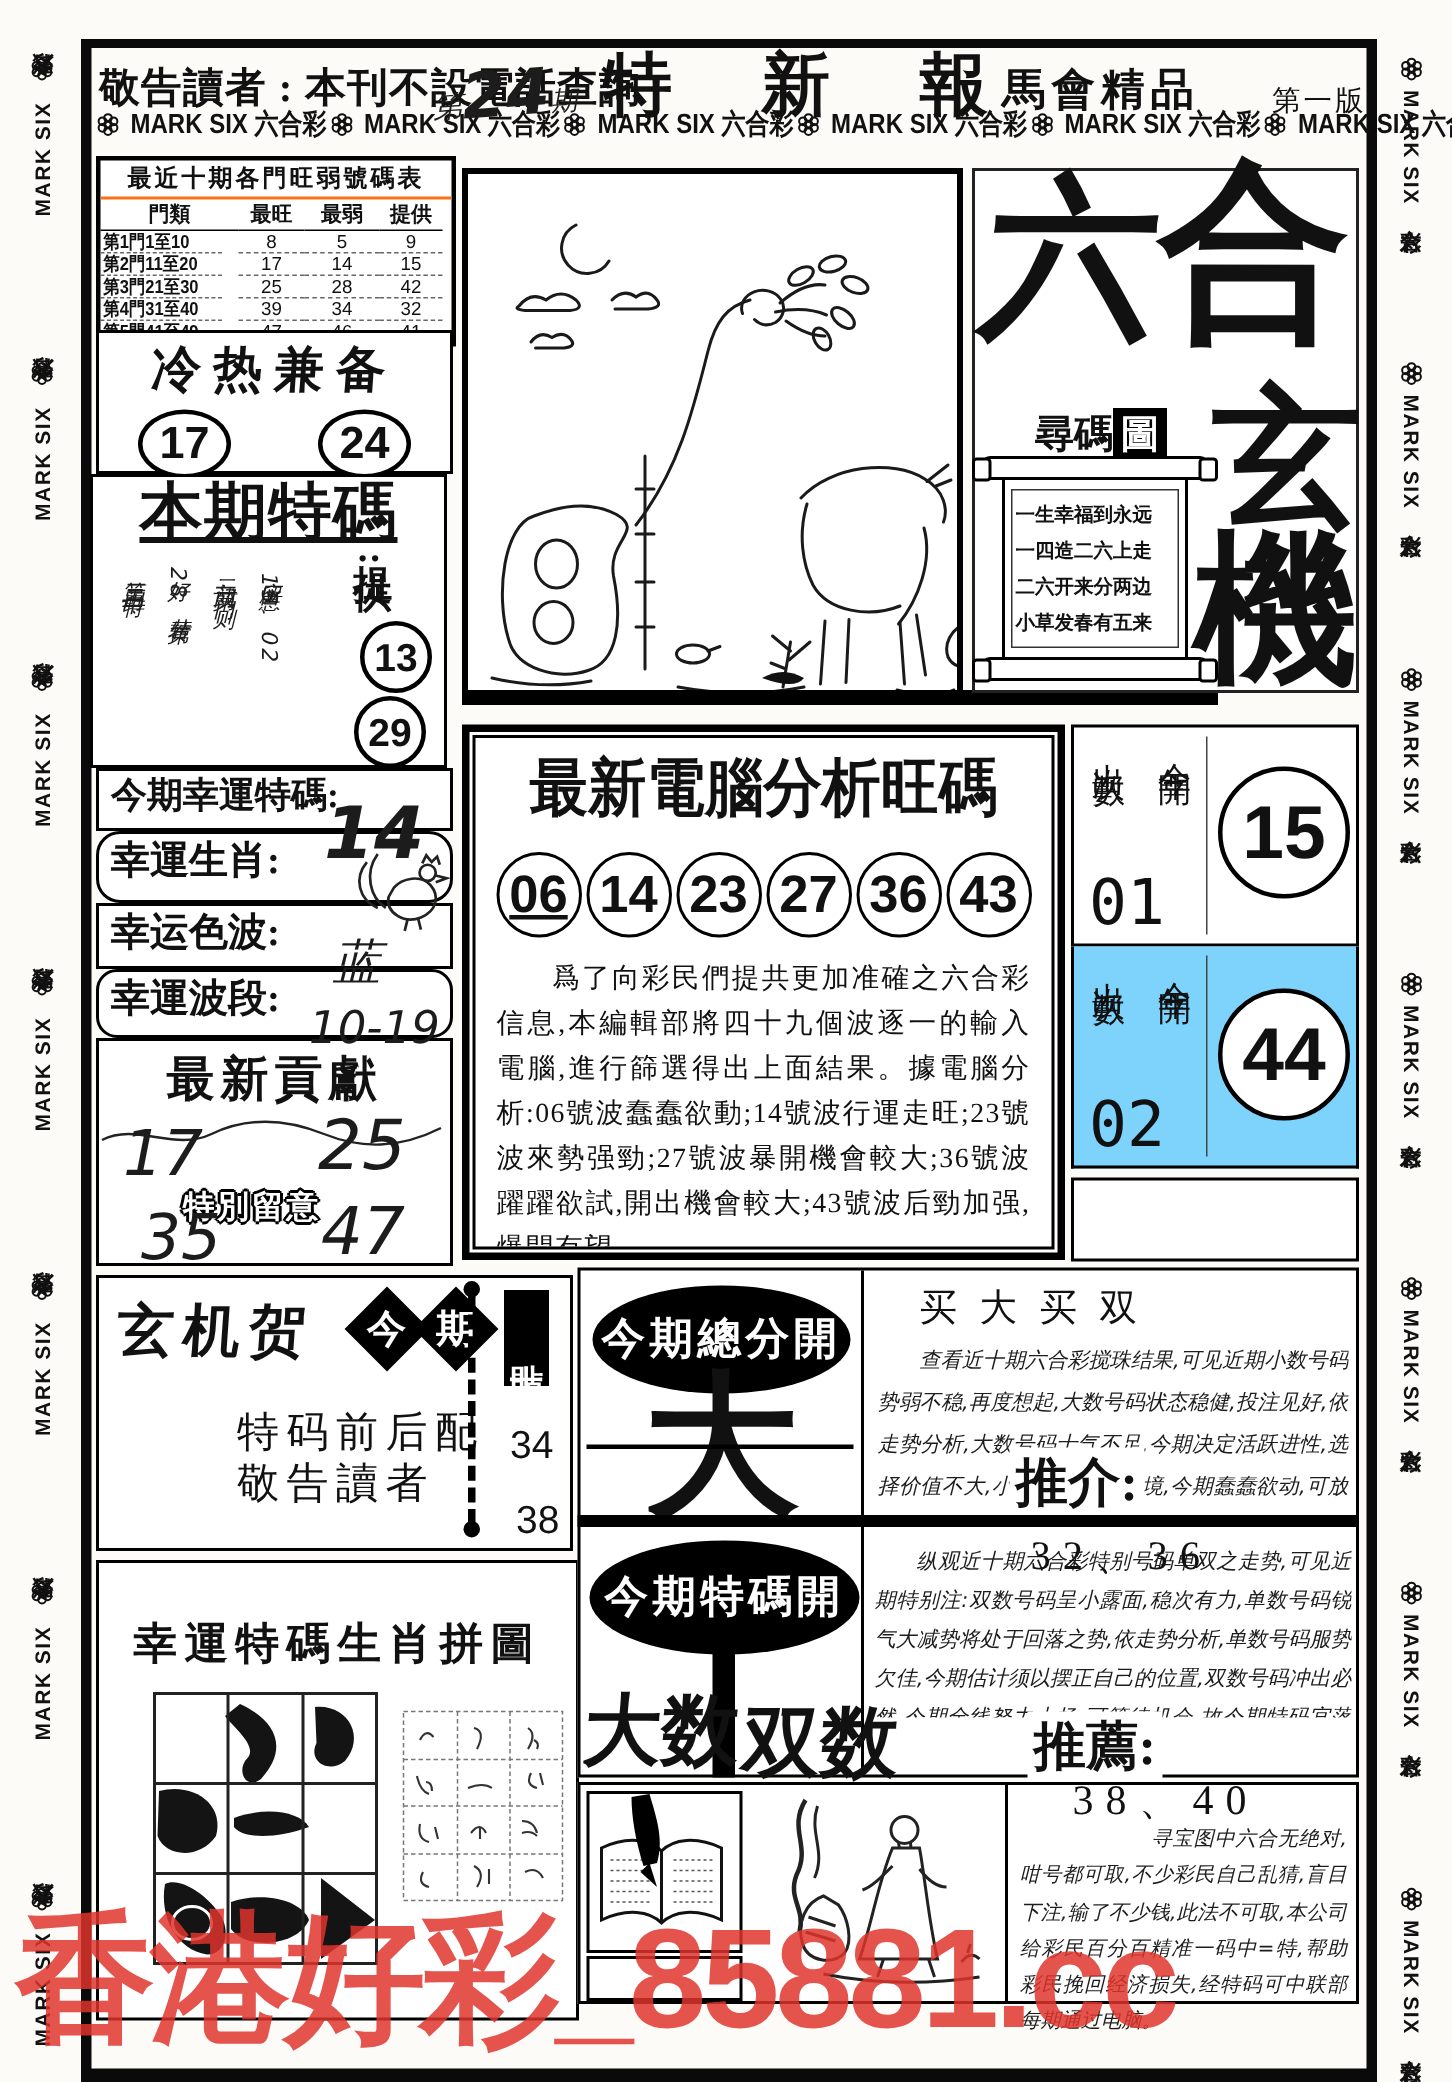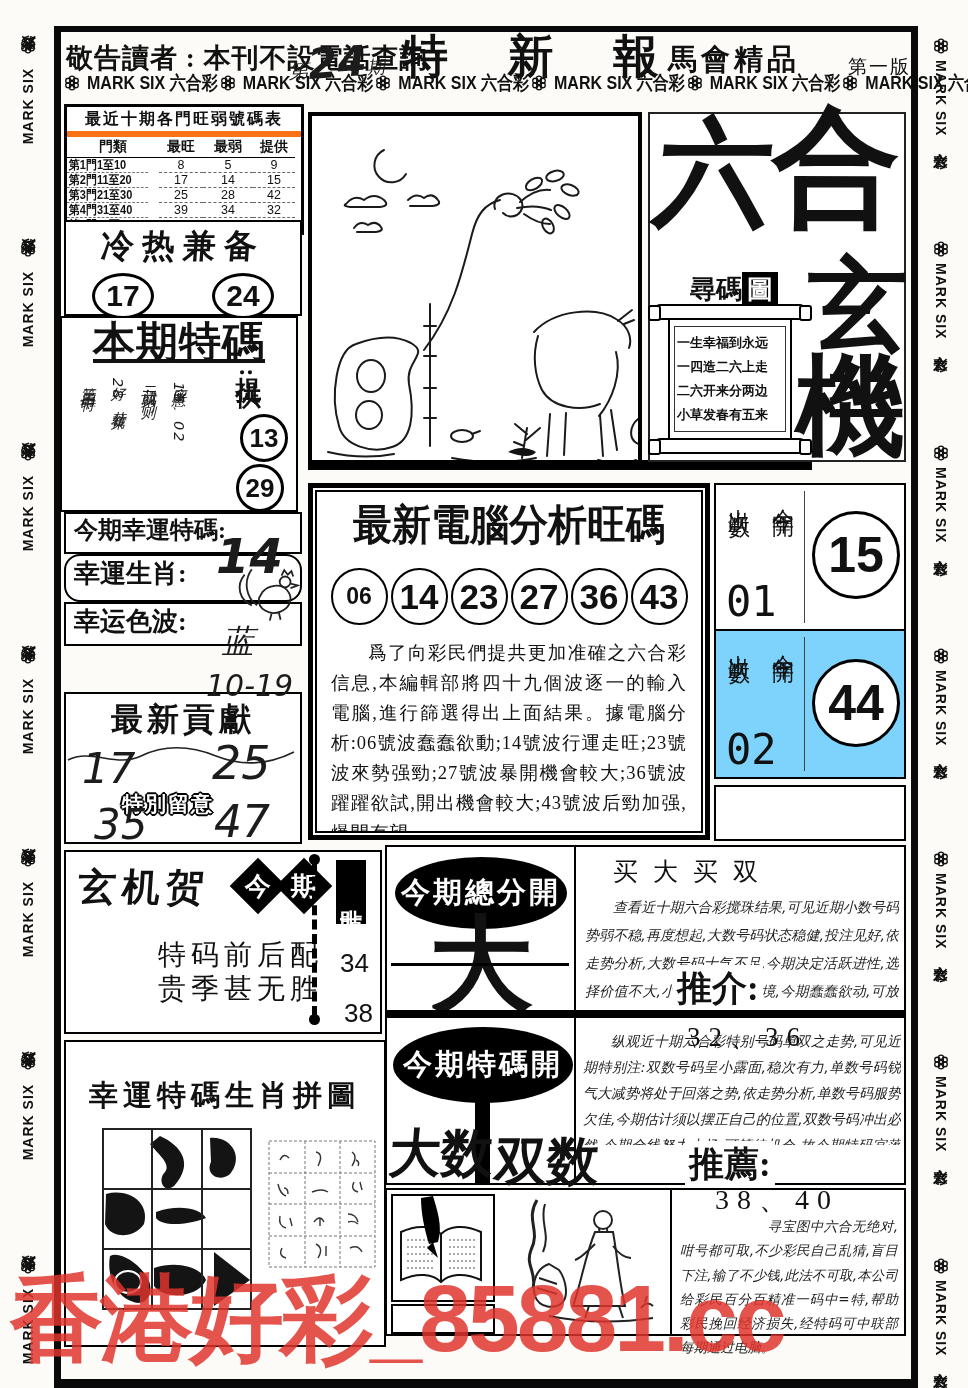--- a/index.html
+++ b/index.html
@@ -22,21 +22,21 @@
   .vstrip.left .strip-label{transform:rotate(180deg);}
   .hstrip{position:absolute;display:flex;justify-content:space-between;align-items:center;}
   .hstrip .strip-item{display:flex;align-items:center;gap:5px;}
   .hstrip .strip-label{font-size:16px;font-weight:bold;letter-spacing:0px;white-space:nowrap;transform:scaleY(1.15);}
   
   .cnum{border:3px solid #000;border-radius:50%;display:flex;align-items:center;justify-content:center;
         font-weight:bold;background:#fff;box-sizing:border-box;}
   
   .hwtable{position:absolute;left:64px;top:104px;width:234px;border:3px solid #000;background:#fff;}
   .hwtable .t-title{font-size:16px;font-weight:900;text-align:center;letter-spacing:2px;padding:2px 0 1px;}
-  .hwtable .t-grid{display:grid;grid-template-columns:92px 44px 50px 42px;border-top:6px solid #f97316;}
+  .hwtable .t-grid{display:grid;grid-template-columns:92px 44px 50px 42px;border-top:2px solid #f97316;}
   .hwtable .t-grid .hc{font-size:14px;font-weight:bold;text-align:center;border-bottom:1px solid #000;padding:1px 0;}
   .hwtable .t-grid .c{font-size:12.5px;text-align:center;border-bottom:1px dashed #666;padding:0;line-height:14px;height:14px;overflow:visible;white-space:nowrap;}
   .hwtable .t-grid .gate{font-weight:bold;transform:scaleX(.88);transform-origin:left;text-align:left;padding-left:2px;}
   .hwtable .t-grid .last{border-bottom:none;}
   .vtext{writing-mode:vertical-rl;text-orientation:mixed;}
   .diamond{position:absolute;width:40px;height:40px;background:#000;transform:rotate(45deg);
            display:flex;align-items:center;justify-content:center;}
   .diamond span{transform:rotate(-45deg);color:#fff;font-weight:bold;font-size:26px;}
   .outline-txt{color:#fff;font-weight:900;
      text-shadow:-2px 0 #000,2px 0 #000,0 -2px #000,0 2px #000,-1px -1px #000,1px 1px #000,-1px 1px #000,1px -1px #000;}
@@ -429,20 +429,23 @@
       <path d="M65 28 l8 2 l-8 3"></path>
       <path d="M44 61 l-2 8 M52 60 l2 8"></path>
     </g>
   </svg>
 
   <div class="box" style="left:64px;top:602px;width:234px;height:40px;">
     <span class="serif" style="font-size:26px;font-weight:800;margin-left:8px;">幸运色波:</span>
   </div>
   <div class="abs hand" style="left:222px;top:620px;font-size:32px;z-index:5;">蓝</div>
 
+  <div class="box" style="left:64px;top:646px;width:234px;height:42px;border-radius:14px;">
+    <span class="serif" style="font-size:26px;font-weight:800;margin-left:8px;">幸運波段:</span>
+  </div>
   <div class="abs hand" style="left:206px;top:668px;font-size:30px;z-index:5;">10-19</div>
 
   <div class="box" style="left:64px;top:692px;width:234px;height:148px;">
     <div class="serif" style="font-size:32px;font-weight:900;text-align:center;letter-spacing:4px;margin-top:4px;">最新貢獻</div>
     <svg class="abs" style="left:0;top:50px;" width="230" height="26" viewBox="0 0 230 26">
       <path d="M2 16 C 25 4 50 24 75 12 S 125 2 150 12 S 200 22 228 8" fill="none" stroke="#222" stroke-width="1.6"></path>
     </svg>
     <div class="abs hand" style="left:16px;top:50px;font-size:42px;">17</div>
     <div class="abs hand" style="left:146px;top:42px;font-size:46px;">25</div>
     <div class="abs outline-txt" style="left:56px;top:96px;font-size:21px;letter-spacing:2px;">特別留意</div>
@@ -452,21 +455,21 @@
 
   <div class="box" style="left:64px;top:850px;width:314px;height:180px;">
     <div class="serif" style="position:absolute;left:12px;top:10px;font-size:38px;font-weight:900;letter-spacing:6px;transform:skewX(-4deg);">玄机贺</div>
     <div class="diamond" style="left:172px;top:14px;">
       <span>今</span>
     </div>
     <div class="diamond" style="left:218px;top:14px;">
       <span>期</span>
     </div>
     <div class="abs serif" style="left:92px;top:84px;font-size:28px;letter-spacing:5px;">特码前后配</div>
-    <div class="abs serif" style="left:92px;top:118px;font-size:28px;letter-spacing:5px;">贵季甚无胜</div>
+    <div class="abs serif" style="left:92px;top:118px;font-size:28px;letter-spacing:5px;">敬告讀者</div>
     <div class="abs" style="left:246px;top:10px;height:154px;border-left:5px dashed #000;"></div>
     <div class="abs" style="left:243px;top:2px;width:11px;height:11px;background:#000;border-radius:50%;"></div>
     <div class="abs" style="left:243px;top:162px;width:11px;height:11px;background:#000;border-radius:50%;"></div>
     <div class="abs vtext" style="left:270px;top:8px;width:30px;height:64px;background:#000;color:#fff;font-size:22px;font-weight:bold;
          display:flex;align-items:center;justify-content:center;">貼士</div>
     <div class="abs" style="left:274px;top:96px;font-size:26px;">34</div>
     <div class="abs" style="left:278px;top:146px;font-size:26px;">38</div>
   </div>
 
   <div class="box" style="left:64px;top:1040px;width:318px;height:303px;">
@@ -580,21 +583,21 @@
         </div>
     </div>
     <div class="abs serif" style="left:158px;top:142px;font-size:100px;font-weight:900;line-height:1;">玄</div>
     <div class="abs serif" style="left:146px;top:238px;font-size:110px;font-weight:900;line-height:1;">機</div>
   </div>
 
   <div class="abs" style="left:308px;top:483px;width:402px;height:357px;border:5px solid #000;background:#fff;box-sizing:border-box;">
     <div style="position:absolute;inset:2px;border:2px solid #000;overflow:hidden;">
       <div class="serif" style="font-size:39px;font-weight:900;text-align:center;margin-top:6px;letter-spacing:0px;transform:scaleY(1.08);">最新電腦分析旺碼</div>
       <div style="display:flex;justify-content:center;gap:3px;margin-top:16px;">
-        <div class="cnum" style="width:57px;height:57px;font-size:23px;border-width:2.5px;">06</div>
+        <div class="cnum" style="width:57px;height:57px;font-size:35px;border-width:2.5px;text-decoration:underline;">06</div>
         <div class="cnum" style="width:57px;height:57px;font-size:35px;border-width:2.5px;">14</div>
         <div class="cnum" style="width:57px;height:57px;font-size:35px;border-width:2.5px;text-align:right;">23</div>
         <div class="cnum" style="width:57px;height:57px;font-size:35px;border-width:2.5px;">27</div>
         <div class="cnum" style="width:57px;height:57px;font-size:35px;border-width:2.5px;">36</div>
         <div class="cnum" style="width:57px;height:57px;font-size:35px;border-width:2.5px;">43</div>
       </div>
       <div class="serif" style="margin:14px 14px 0;font-size:18.5px;line-height:1.62;text-align:justify;text-indent:2em;letter-spacing:1px;">爲了向彩民們提共更加准確之六合彩信息,本編輯部將四十九個波逐一的輸入電腦,進行篩選得出上面結果。據電腦分析:06號波蠢蠢欲動;14號波行運走旺;23號波來勢强勁;27號波暴開機會較大;36號波躍躍欲試,開出機會較大;43號波后勁加强,爆開有望。</div>
     </div>
   </div>
 

